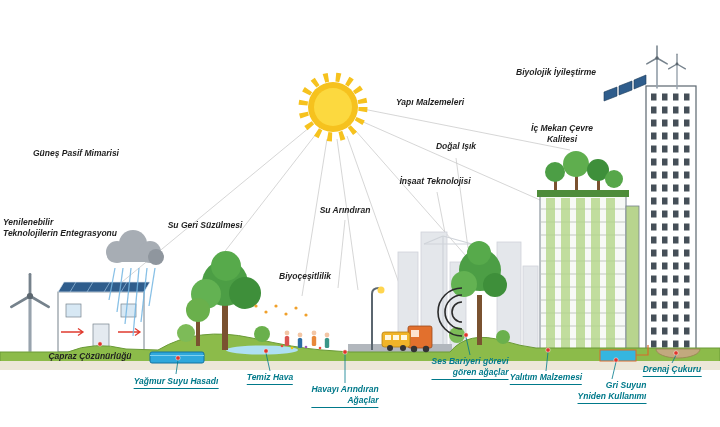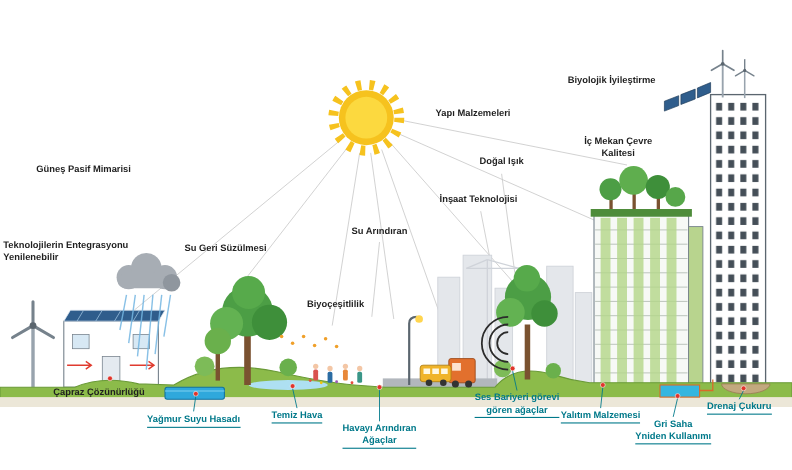--- a/index.html
+++ b/index.html
@@ -1,23 +1,23 @@
 <!DOCTYPE html>
 <html style="--teal: #00798a;"><head>
 <meta charset="utf-8">
 <style>
   * { margin:0; padding:0; box-sizing:border-box; }
   html,body { background:#ffffff; }
   body { font-family:"Liberation Sans", sans-serif; }
   #stage { position:relative; width:720px; height:427px; background:#ffffff; overflow:hidden; }
   #stage > svg { position:absolute; left:0; top:0; }
   .lbl { position:absolute; transform:translateX(-50%); font-size:8.5px; font-weight:700;
-         color:#1f1f1f; line-height:1.3; text-align:center; white-space:nowrap; }
+         color:#1f1f1f; line-height:1.3; text-align:center; white-space:nowrap;font-style:italic; }
   .lbl.align-left { transform:none; text-align:left; }
-  .lbl.teal { color:var(--teal,#00798a); }
+  .lbl.teal { color:var(--teal,#00798a);text-align:right; }
   .lbl.teal::after { content:""; display:block; border-bottom:1px solid var(--teal,#00798a); margin-top:1px; }
 </style>
 </head>
 <body>
 
 <div id="stage">
 
   <svg viewBox="0 0 720 427" width="720" height="427" aria-hidden="true">
     <defs>
       <pattern id="winpat" width="11" height="13" patternUnits="userSpaceOnUse">
@@ -281,22 +281,22 @@
 
 
 
   <div class="lbl" style="left:435px;top:176px">İnşaat Teknolojisi</div>
 
   <div class="lbl" style="left:205px;top:220px">Su Geri Süzülmesi</div>
 
   <div class="lbl" style="left:345px;top:205px">Su Arındıran</div>
 
   <div class="lbl align-left" style="left:3px;top:217px">
+    <div>Yenilenebilir</div>
     <div>Teknolojilerin Entegrasyonu</div>
-    <div>Yenilenebilir</div>
   </div>
 
   <div class="lbl" style="left:305px;top:271px">Biyoçeşitlilik</div>
 
   <div class="lbl" style="left:90px;top:351px">Çapraz Çözünürlüğü</div>
 
   <div class="lbl teal" style="left:176px;top:376px">Yağmur Suyu Hasadı</div>
 
   <div class="lbl teal" style="left:270px;top:372px">Temiz Hava</div>
 
@@ -306,19 +306,19 @@
   </div>
 
   <div class="lbl teal" style="left:470px;top:356px">
     <div>Ses Bariyeri görevi</div>
     <div>gören ağaçlar</div>
   </div>
 
   <div class="lbl teal" style="left:546px;top:372px">Yalıtım Malzemesi</div>
 
   <div class="lbl teal" style="left:612px;top:380px">
-    <div>Gri Saha</div>
+    <div>Gri Suyun</div>
     <div>Yniden Kullanımı</div>
   </div>
 
   <div class="lbl teal" style="left:672px;top:364px">Drenaj Çukuru</div>
 
 </div>
 
 </body></html>

